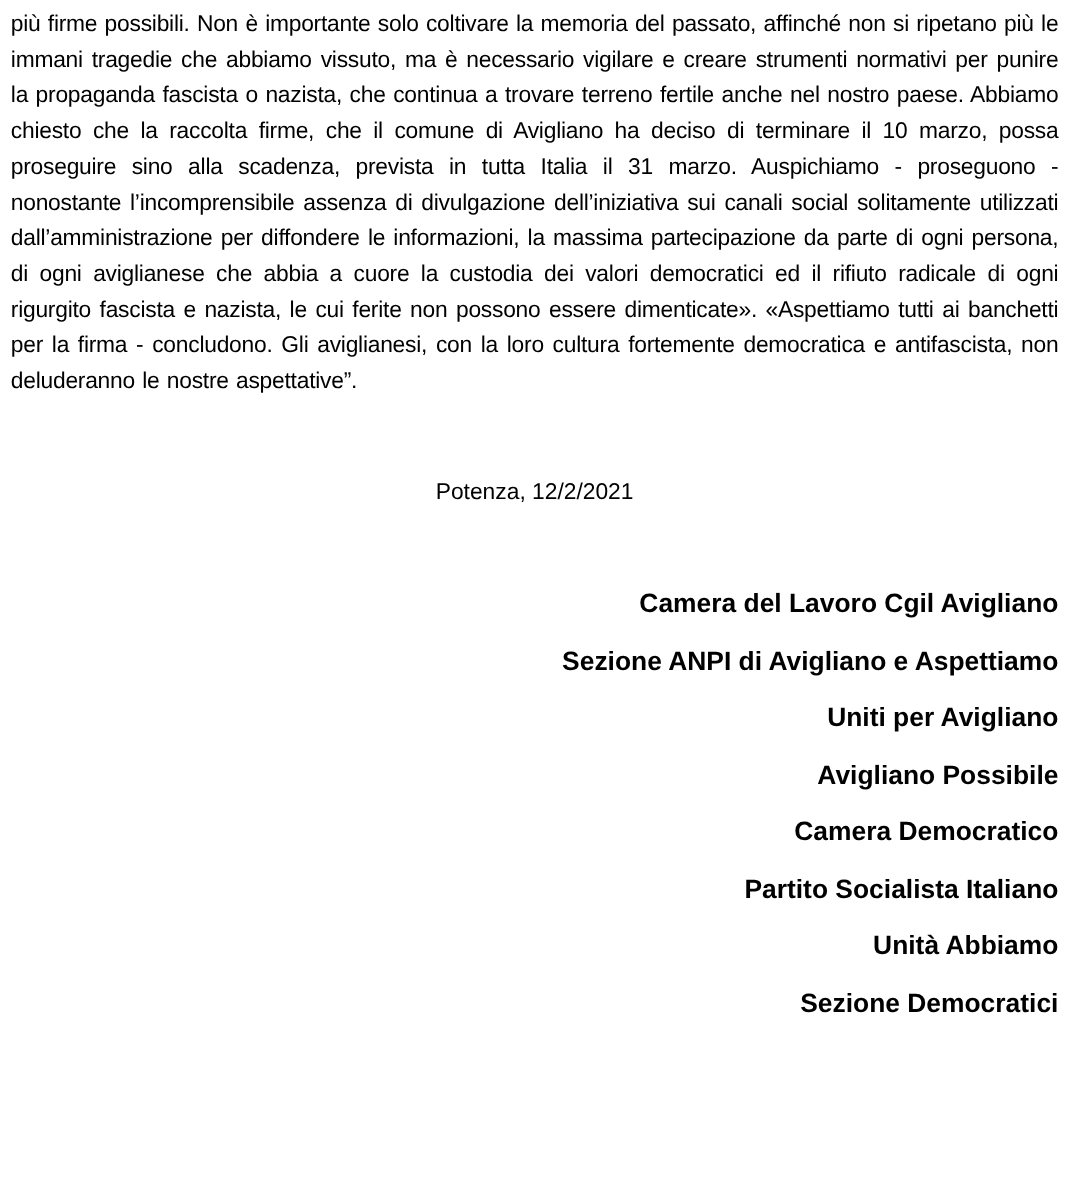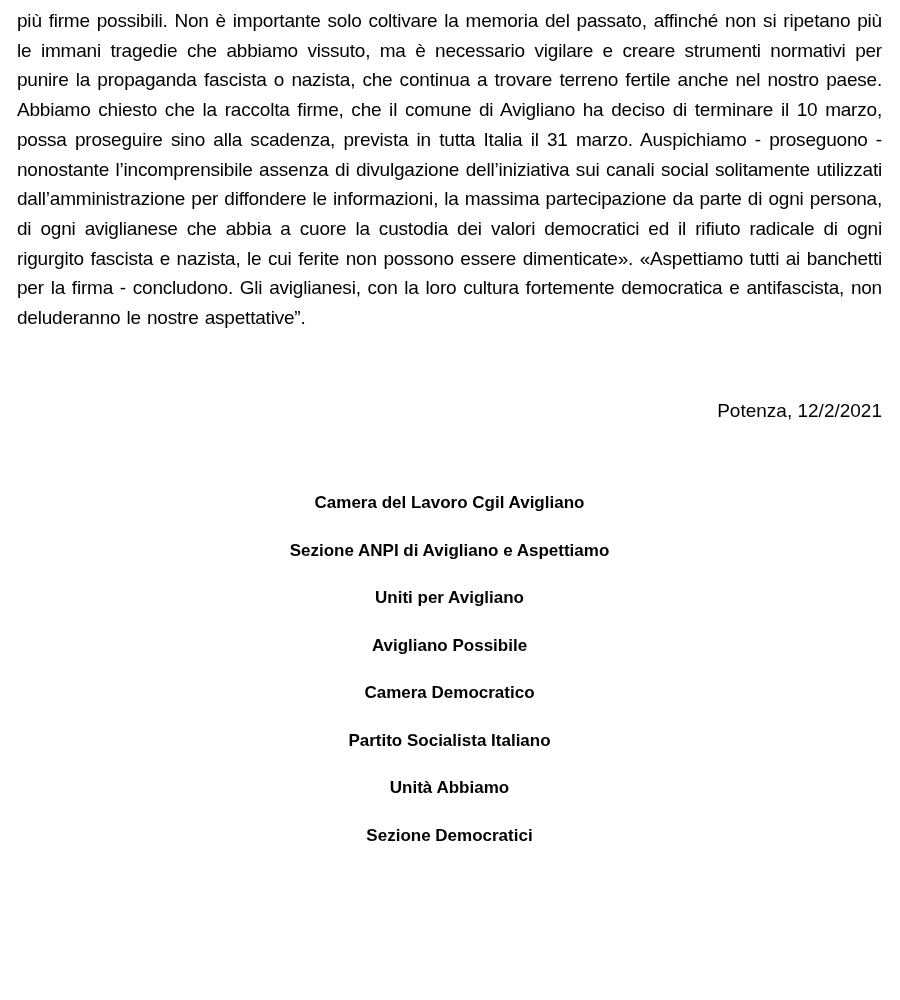--- a/index.html
+++ b/index.html
@@ -11,47 +11,47 @@
     width: 900px;
     height: 1000px;
     overflow: hidden;
     font-family: "Liberation Sans", sans-serif;
     color: #000000;
   }
   .page {
     box-sizing: border-box;
     width: 900px;
     height: 1000px;
-    padding: 6px 18px 0 17px;
+    padding: 6px 18px 0 9px;
     background: #ffffff;
   }
   .body-paragraph {
     margin: 0;
     font-size: 19px;
     line-height: 29.7px;
     text-align: justify;
     letter-spacing: -0.2px;
     word-spacing: 1px;
   }
   .dateline {
     margin: 0;
     margin-top: 63px;
     font-size: 19px;
     line-height: 29.7px;
-    text-align: right;
+    text-align: center;
   }
   .signatories {
     margin-top: 68px;
   }
   .signatory {
     margin: 0 0 28.5px 0;
-    font-size: 17px;
+    font-size: 22px;
     line-height: 19px;
     font-weight: bold;
-    text-align: center;
+    text-align: right;
   }
 </style>
 </head>
 <body>
 
 <div class="page">
 
   <p class="body-paragraph">più firme possibili. Non è importante solo coltivare la memoria del passato, affinché non si ripetano più le immani tragedie che abbiamo vissuto, ma è necessario vigilare e creare strumenti normativi per punire la propaganda fascista o nazista, che continua a trovare terreno fertile anche nel nostro paese. Abbiamo chiesto che la raccolta firme, che il comune di Avigliano ha deciso di terminare il 10 marzo, possa proseguire sino alla scadenza, prevista in tutta Italia il 31 marzo. Auspichiamo - proseguono - nonostante l’incomprensibile assenza di divulgazione dell’iniziativa sui canali social solitamente utilizzati dall’amministrazione per diffondere le informazioni, la massima partecipazione da parte di ogni persona, di ogni aviglianese che abbia a cuore la custodia dei valori democratici ed il rifiuto radicale di ogni rigurgito fascista e nazista, le cui ferite non possono essere dimenticate». «Aspettiamo tutti ai banchetti per la firma - concludono. Gli aviglianesi, con la loro cultura fortemente democratica e antifascista, non deluderanno le nostre aspettative”.</p>
 
   <p class="dateline">Potenza, 12/2/2021</p>

